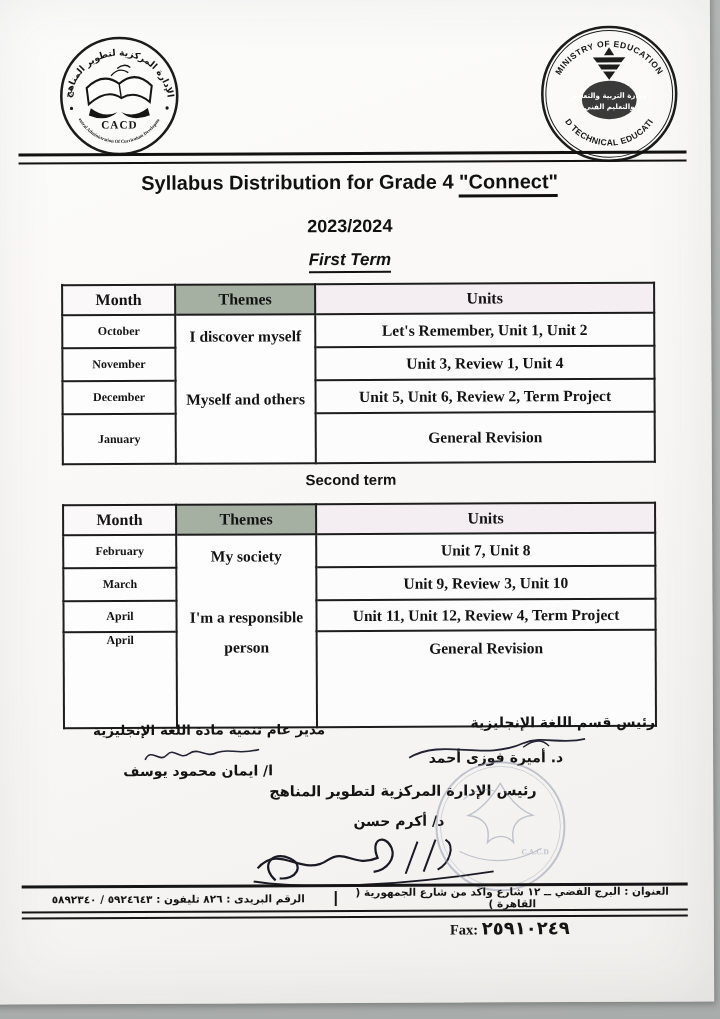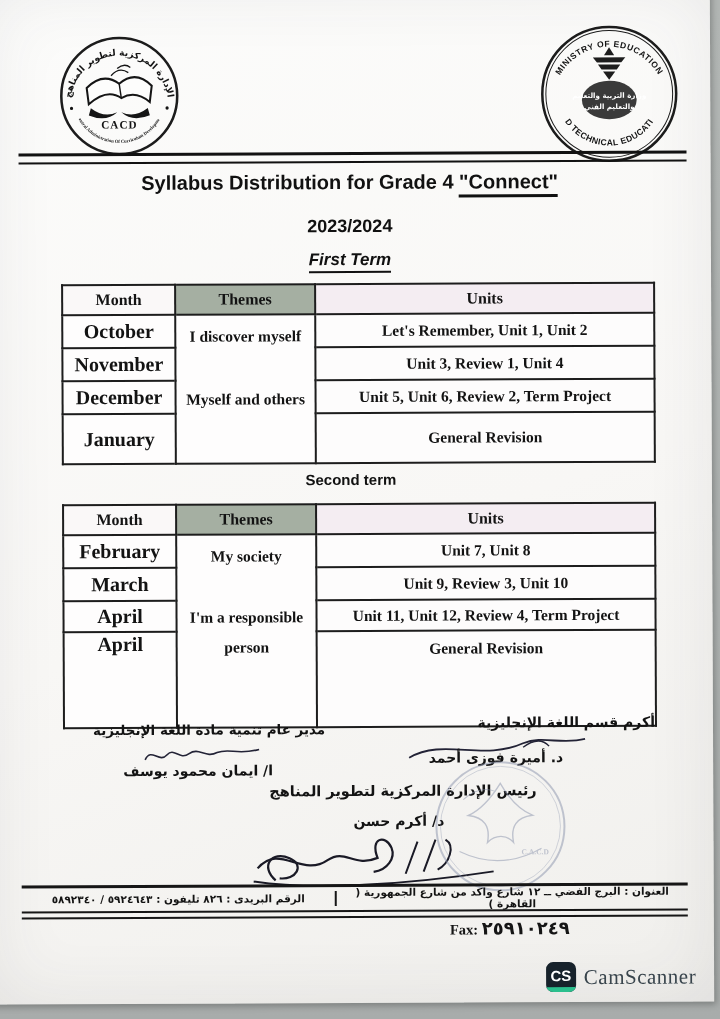--- a/index.html
+++ b/index.html
@@ -29,21 +29,21 @@
   table.syllabus{position:absolute;left:72px;width:592px;border-collapse:collapse;table-layout:fixed;
     font-family:"Liberation Serif",serif;font-weight:bold;color:#131313;}
   table.t1{top:295px;}
   table.t2{top:515px;}
   table.syllabus td, table.syllabus th{border:2px solid #1d1d1d;padding:0 4px;}
   col.c-month{width:113px;} col.c-theme{width:140px;} col.c-units{width:339px;}
   tr.head th{height:28px;font-size:16px;}
   th.h-month{background:#faf8f8;}
   th.h-theme{background:#a5afa2;}
   th.h-units{background:#f4edf2;}
-  td.month-cell{height:31px;text-align:center;font-size:20px;background:#fefdfd;}
+  td.month-cell{height:31px;text-align:center;font-size:12px;background:#fefdfd;}
   td.units-cell{text-align:center;font-size:15.5px;background:#fdfcfc;}
   .t1 tr.r4 td{height:48px;} .t2 tr.r4 td{height:86px;vertical-align:top;}
   .t2 tr.r4 td.units-cell{padding-top:8px;}
   .t2 tr.r3 td{height:29px;}
   td.theme-cell{vertical-align:top;text-align:center;font-size:15.5px;background:#fefdfd;}
   .theme-block{line-height:2.0;padding-top:5px;}
   .t1 .theme-b2{margin-top:32px;line-height:2.0;}
   .t2 .theme-b2{margin-top:31px;line-height:1.95;}
   
   .ar{font-family:"DejaVu Sans",sans-serif;direction:rtl;color:#131313;font-weight:bold;}
@@ -210,21 +210,21 @@
         <td class="month-cell">April</td>
         <td class="units-cell">Unit 11, Unit 12, Review 4, Term Project</td>
       </tr>
       <tr class="r4">
         <td class="month-cell">April</td>
         <td class="units-cell">General Revision</td>
       </tr>
       </tbody>
     </table>
 
-    <div class="ar sig-title-right">أكرم قسم اللغة الإنجليزية</div>
+    <div class="ar sig-title-right">رئيس قسم اللغة الإنجليزية</div>
     <svg class="sig-svg-right" viewBox="0 0 190 36">
       <path d="M6 26 C40 6 80 30 120 12 C140 4 158 14 182 8" fill="none" stroke="#232336" stroke-width="1.8"></path>
       <path d="M120 16 q16 -12 26 -1" fill="none" stroke="#232336" stroke-width="1.4"></path>
     </svg>
     <div class="ar sig-name-right">د. أميرة فوزى أحمد</div>
 
     <div class="ar sig-title-left">مدير عام تنمية مادة اللغة الإنجليزية</div>
     <svg class="sig-svg-left" viewBox="0 0 125 26">
       <path d="M4 19 C10 6 18 23 26 14 C33 6 38 20 48 13 C58 6 64 18 76 12 C88 7 96 15 118 9" fill="none" stroke="#232336" stroke-width="1.6"></path>
     </svg>
@@ -255,21 +255,15 @@
       <div class="ar f-address">العنوان : البرج الفضي ــ ١٢ شارع واكد من شارع الجمهورية ( القاهرة )</div>
     </div>
     <div class="f-line-double"></div>
     <div class="f-row2">
       <div class="f-fax">
         <span>Fax:</span>
         <span class="num">٢٥٩١٠٢٤٩</span>
       </div>
     </div>
 
-    <div class="camscanner">
-      <div class="cs-badge">
-        <span>CS</span>
-      </div>
-      <span class="cs-text">CamScanner</span>
-    </div>
 
   </div>
 </div>
 
 </body></html>

